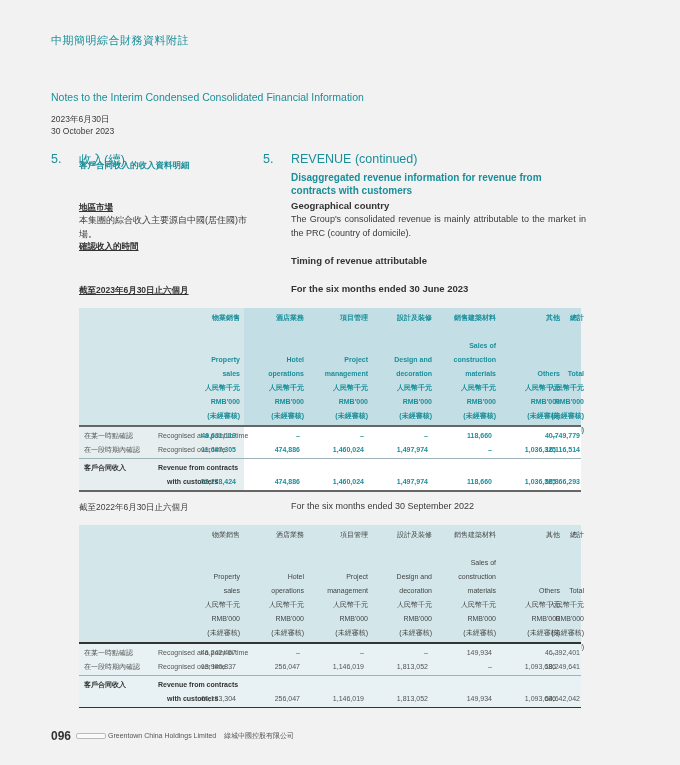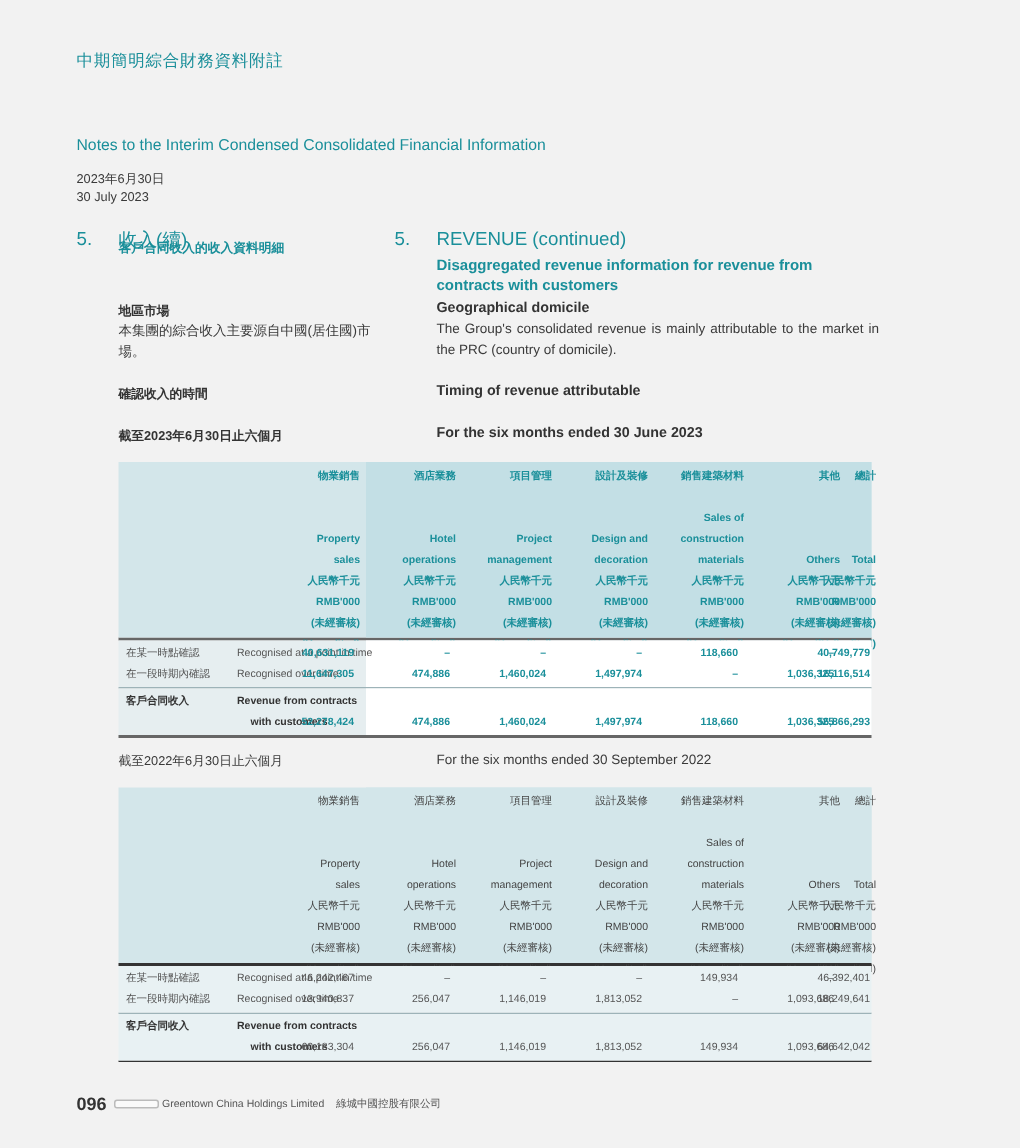--- a/index.html
+++ b/index.html
@@ -10,21 +10,21 @@
   .abs { position: absolute; }
   .hdr-zh { left: 51px; top: 33px; font-size: 11px; color: #1a8f9a; letter-spacing: 0.5px; }
   .hdr-en { left: 51px; top: 47px; font-size: 10.5px; color: #1a8f9a; margin-top: 44px; }
   .date-zh { left: 51px; top: 114px; font-size: 8.5px; color: #3a3a3a; }
   .date-en { left: 51px; top: 126px; font-size: 8.5px; color: #3a3a3a; }
 
   .sec-num { font-size: 12.5px; color: #1a8f9a; }
   .sec-title { font-size: 12.5px; color: #1a8f9a; }
   .subhead-zh { font-size: 8.5px; font-weight: bold; color: #1a8f9a; }
   .subhead-en { font-size: 10px; font-weight: bold; color: #1a8f9a; line-height: 13px; width: 295px; }
-  .bold-zh { font-size: 8.5px; font-weight: bold; color: #333; }
+  .bold-zh { font-size: 8.5px; font-weight: bold; color: #333; text-decoration: underline; }
   .bold-en { font-size: 9.5px; font-weight: bold; color: #333; }
   .body-zh { font-size: 9px; color: #3a3a3a; line-height: 14px; width: 180px; }
   .body-en { font-size: 9px; color: #3a3a3a; line-height: 14px; width: 295px; text-align: justify; }
   .sub-plain-zh { font-size: 8.5px; color: #3a3a3a; }
   .sub-plain-en { font-size: 9px; color: #3a3a3a; }
 
   
   .tbl { position: absolute; left: 79px; width: 502px; }
   .tbl .head { position: relative; height: 117px; background: #d3e6ea; }
   .tbl .head .valbg { position: absolute; left: 165px; top: 0; right: 0; bottom: 0; background: #c3dfe5; }
@@ -54,34 +54,34 @@
   .footer-num { left: 51px; top: 729px; font-size: 12px; font-weight: bold; color: #333; }
   .footer-bar { left: 76px; top: 733px; width: 28px; height: 4px; border: 1px solid #bbb; border-radius: 2px; background: #fafafa; }
   .footer-text { left: 108px; top: 731px; font-size: 7px; color: #555; }
 </style>
 </head>
 <body>
 
 <div class="abs hdr-zh">中期簡明綜合財務資料附註</div>
 <div class="abs hdr-en">Notes to the Interim Condensed Consolidated Financial Information</div>
 <div class="abs date-zh">2023年6月30日</div>
-<div class="abs date-en">30 July 2023</div>
+<div class="abs date-en">30 October 2023</div>
 
 <div class="abs sec-num" style="left:51px;top:152px;">5.</div>
 <div class="abs sec-title" style="left:79px;top:152px;">收入(續)</div>
 <div class="abs subhead-zh" style="left:79px;top:160px;">客戶合同收入的收入資料明細</div>
 <div class="abs bold-zh" style="left:79px;top:202px;">地區市場</div>
 <div class="abs body-zh" style="left:79px;top:213px;">本集團的綜合收入主要源自中國(居住國)市場。</div>
-<div class="abs bold-zh" style="left:79px;top:257px;">確認收入的時間</div>
+<div class="abs bold-zh" style="left:79px;top:241px;">確認收入的時間</div>
 <div class="abs bold-zh" style="left:79px;top:285px;">截至2023年6月30日止六個月</div>
 
 <div class="abs sec-num" style="left:263px;top:152px;">5.</div>
 <div class="abs sec-title" style="left:291px;top:152px;">REVENUE (continued)</div>
 <div class="abs subhead-en" style="left:291px;top:171px;">Disaggregated revenue information for revenue from contracts with customers</div>
-<div class="abs bold-en" style="left:291px;top:200px;">Geographical domicile</div>
+<div class="abs bold-en" style="left:291px;top:200px;">Geographical country</div>
 <div class="abs body-en" style="left:291px;top:212px;">The Group's consolidated revenue is mainly attributable to the market in the PRC (country of domicile).</div>
 <div class="abs bold-en" style="left:291px;top:255px;">Timing of revenue attributable</div>
 <div class="abs bold-en" style="left:291px;top:283px;">For the six months ended 30 June 2023</div>
 
 <div class="tbl tbl1" style="top:308px;">
   <div class="head">
     <div class="valbg"></div>
   <div class="colhdr" style="left: 107px; width: 54px;">
         <span>物業銷售</span>
         <span></span>

